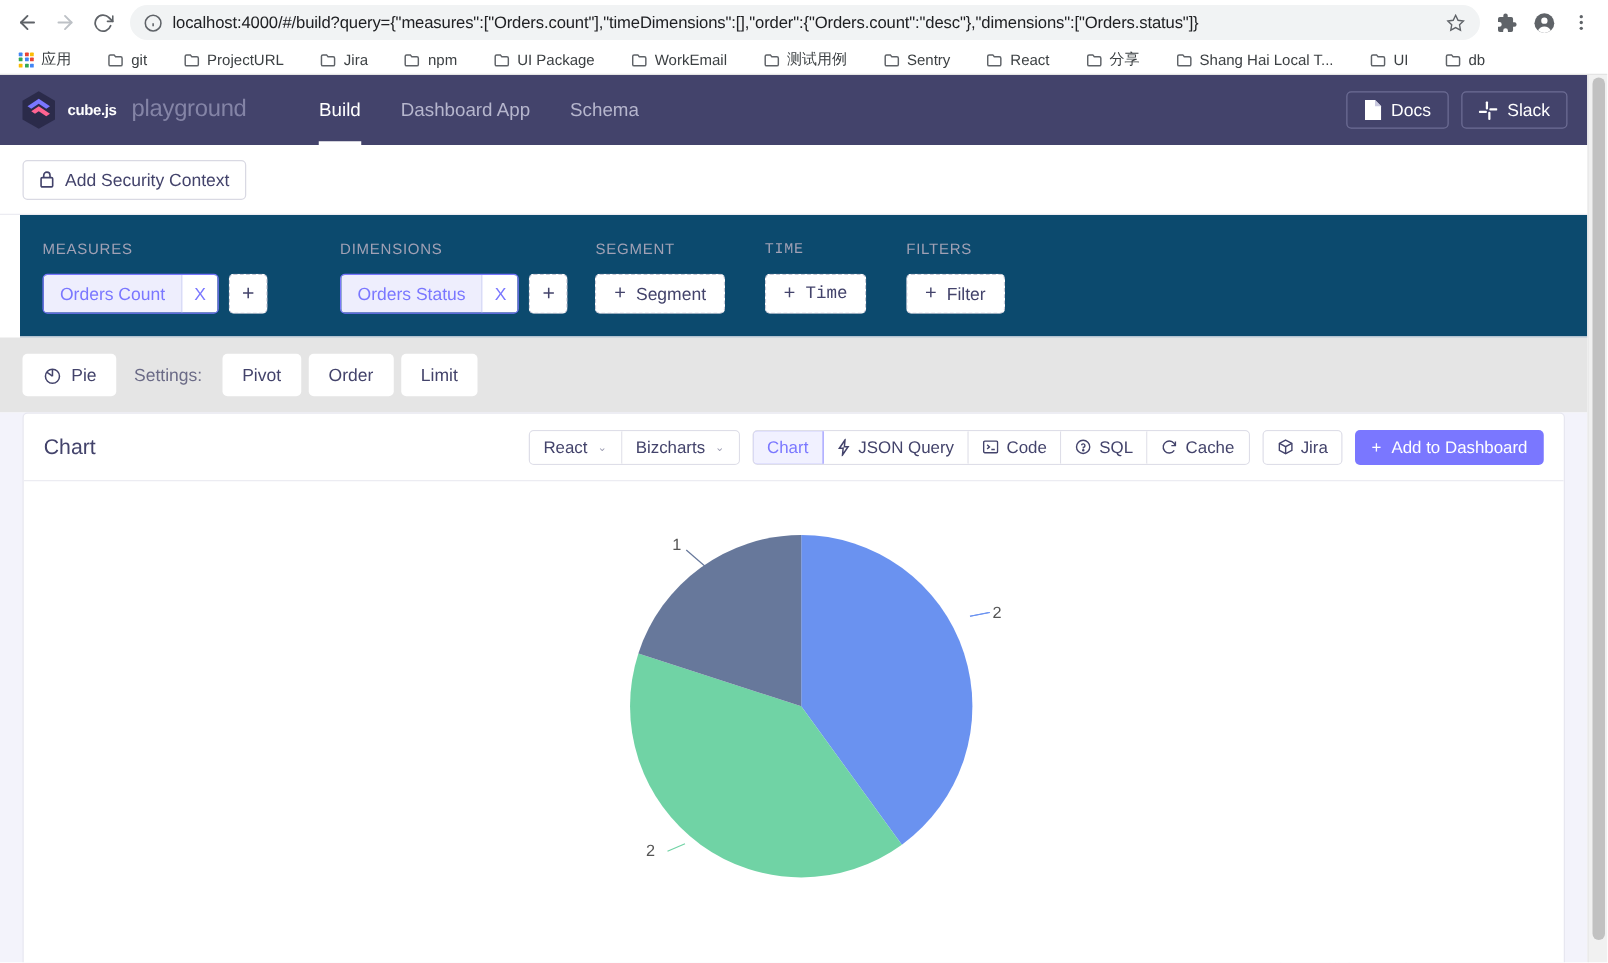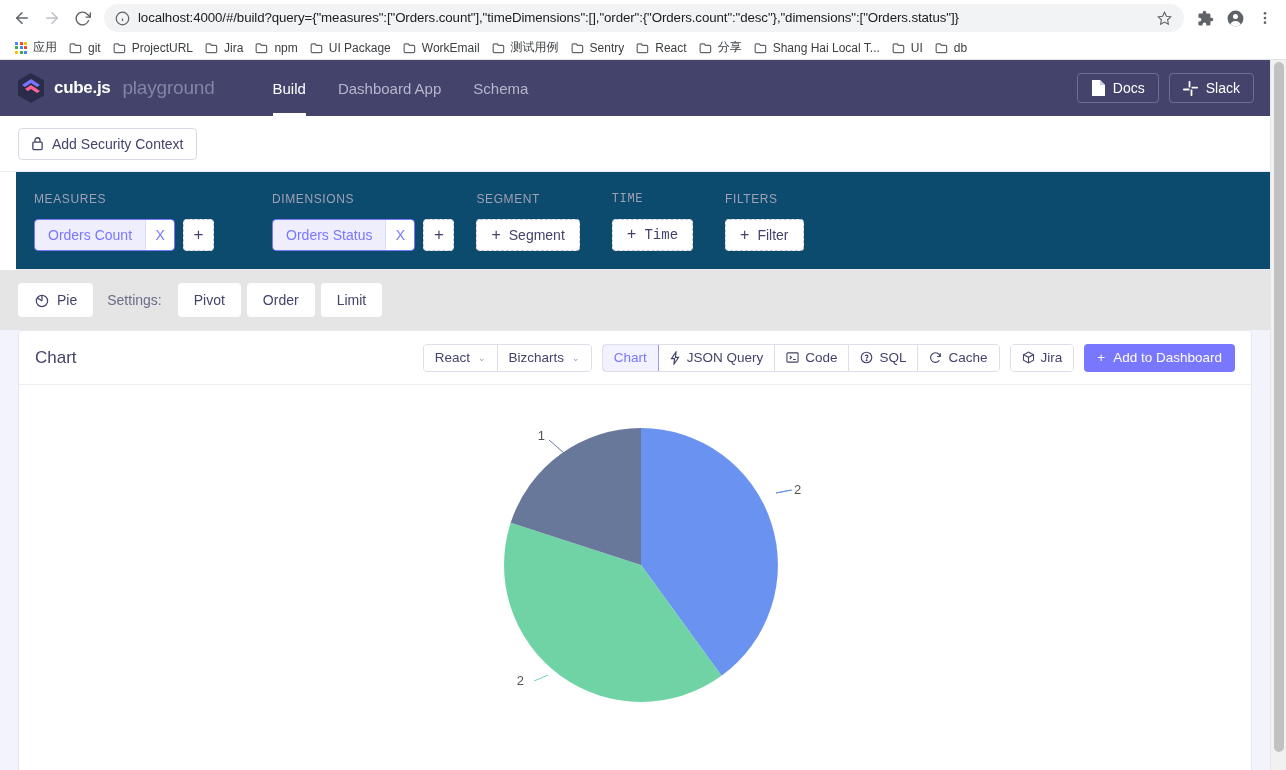--- a/index.html
+++ b/index.html
@@ -75,21 +75,21 @@
     width: 26px; height: 26px;
     display: flex; align-items: center; justify-content: center;
     color: #5f6368;
     margin-left: 2px;
   }
   #bookmarks-row {
     height: 23px;
     display: flex;
     align-items: center;
     padding: 0 8px;
-    gap: 0px;
+    gap: 17px;
     overflow: hidden;
   }
   .bookmark {
     display: flex;
     align-items: center;
     gap: 5px;
     padding: 2px 6px;
     border-radius: 4px;
     font-size: 12px;
     color: #3c4043;
@@ -141,21 +141,21 @@
     height: 56px;
     background: #43436b;
     display: flex;
     align-items: center;
     padding-left: 16px;
     position: relative;
   }
   #logo-wrap { display: flex; align-items: center; gap: 8px; }
   #logo-mark { width: 30px; height: 32px; flex: 0 0 auto; }
   #logo-text {
-    font-size: 17px;
+    font-size: 12px;
     font-weight: bold;
     color: #ffffff;
     letter-spacing: -0.3px;
     text-align: right;
   }
   #logo-sub {
     font-size: 19px;
     color: #8484a6;
     letter-spacing: -0.2px;
     margin-left: 4px;

